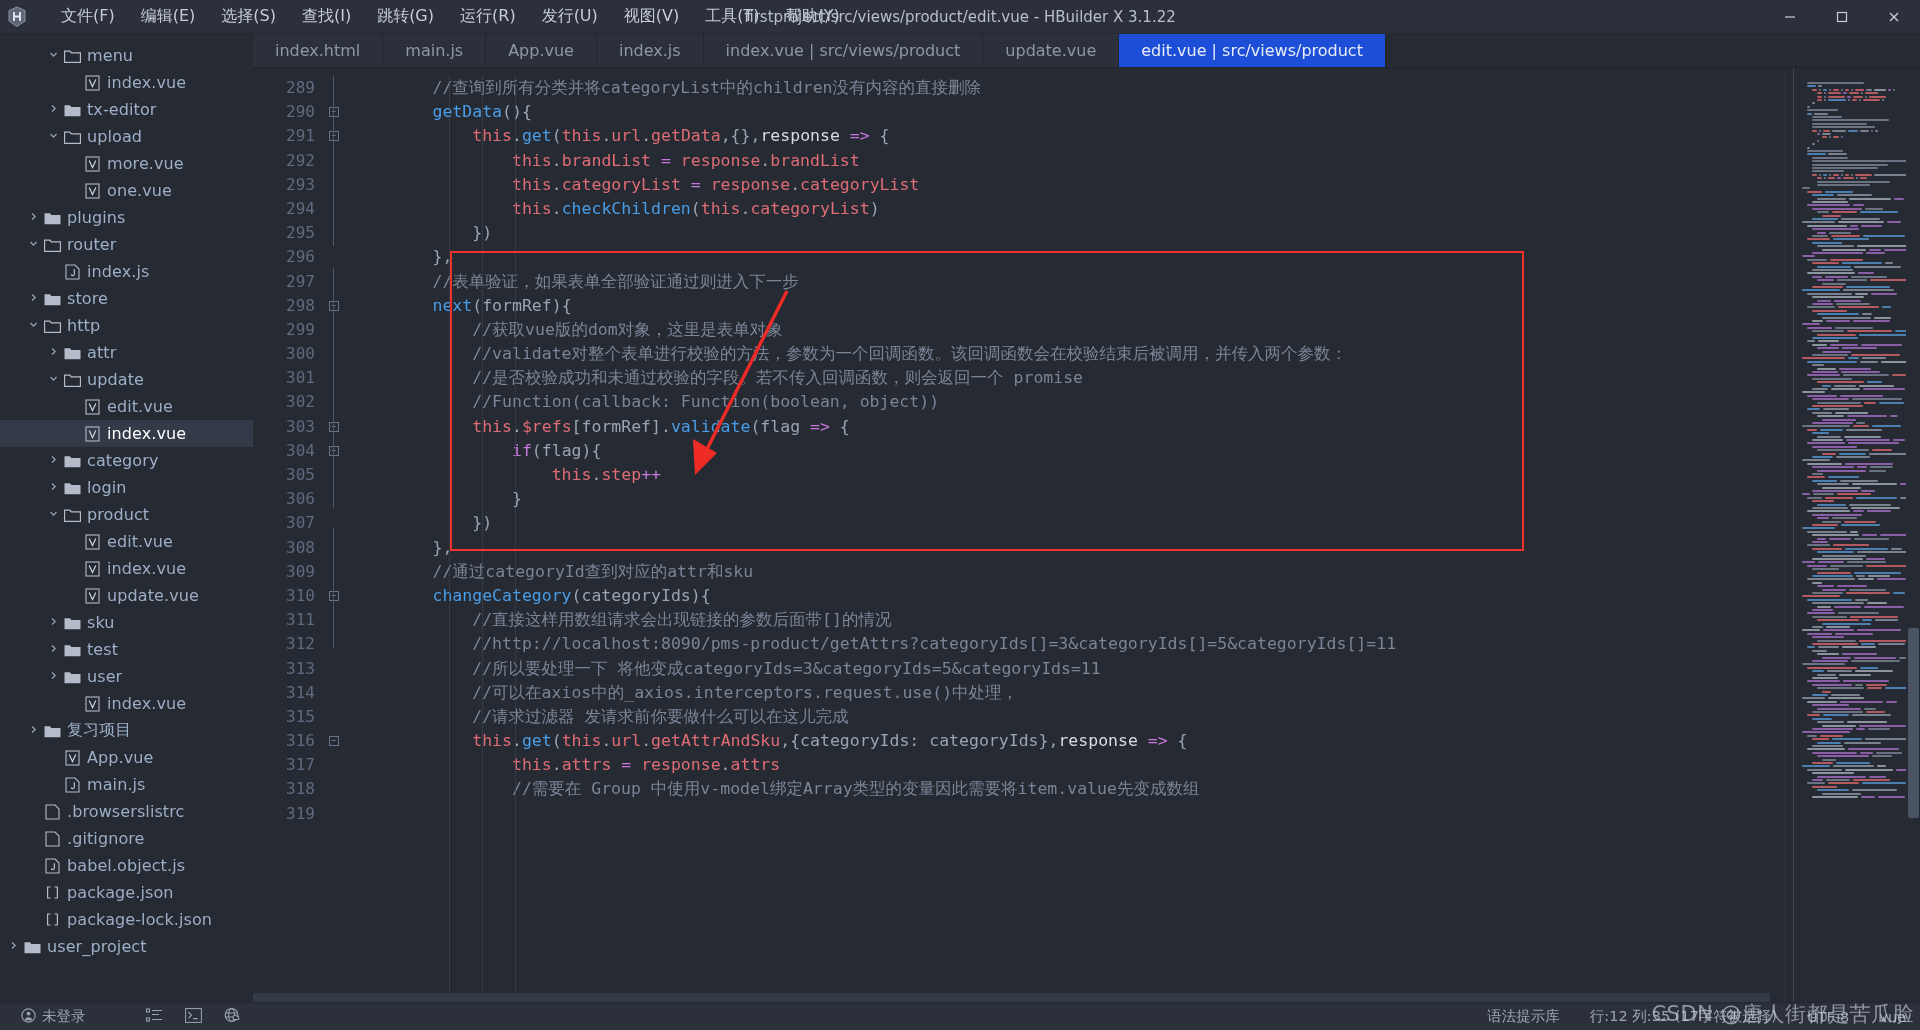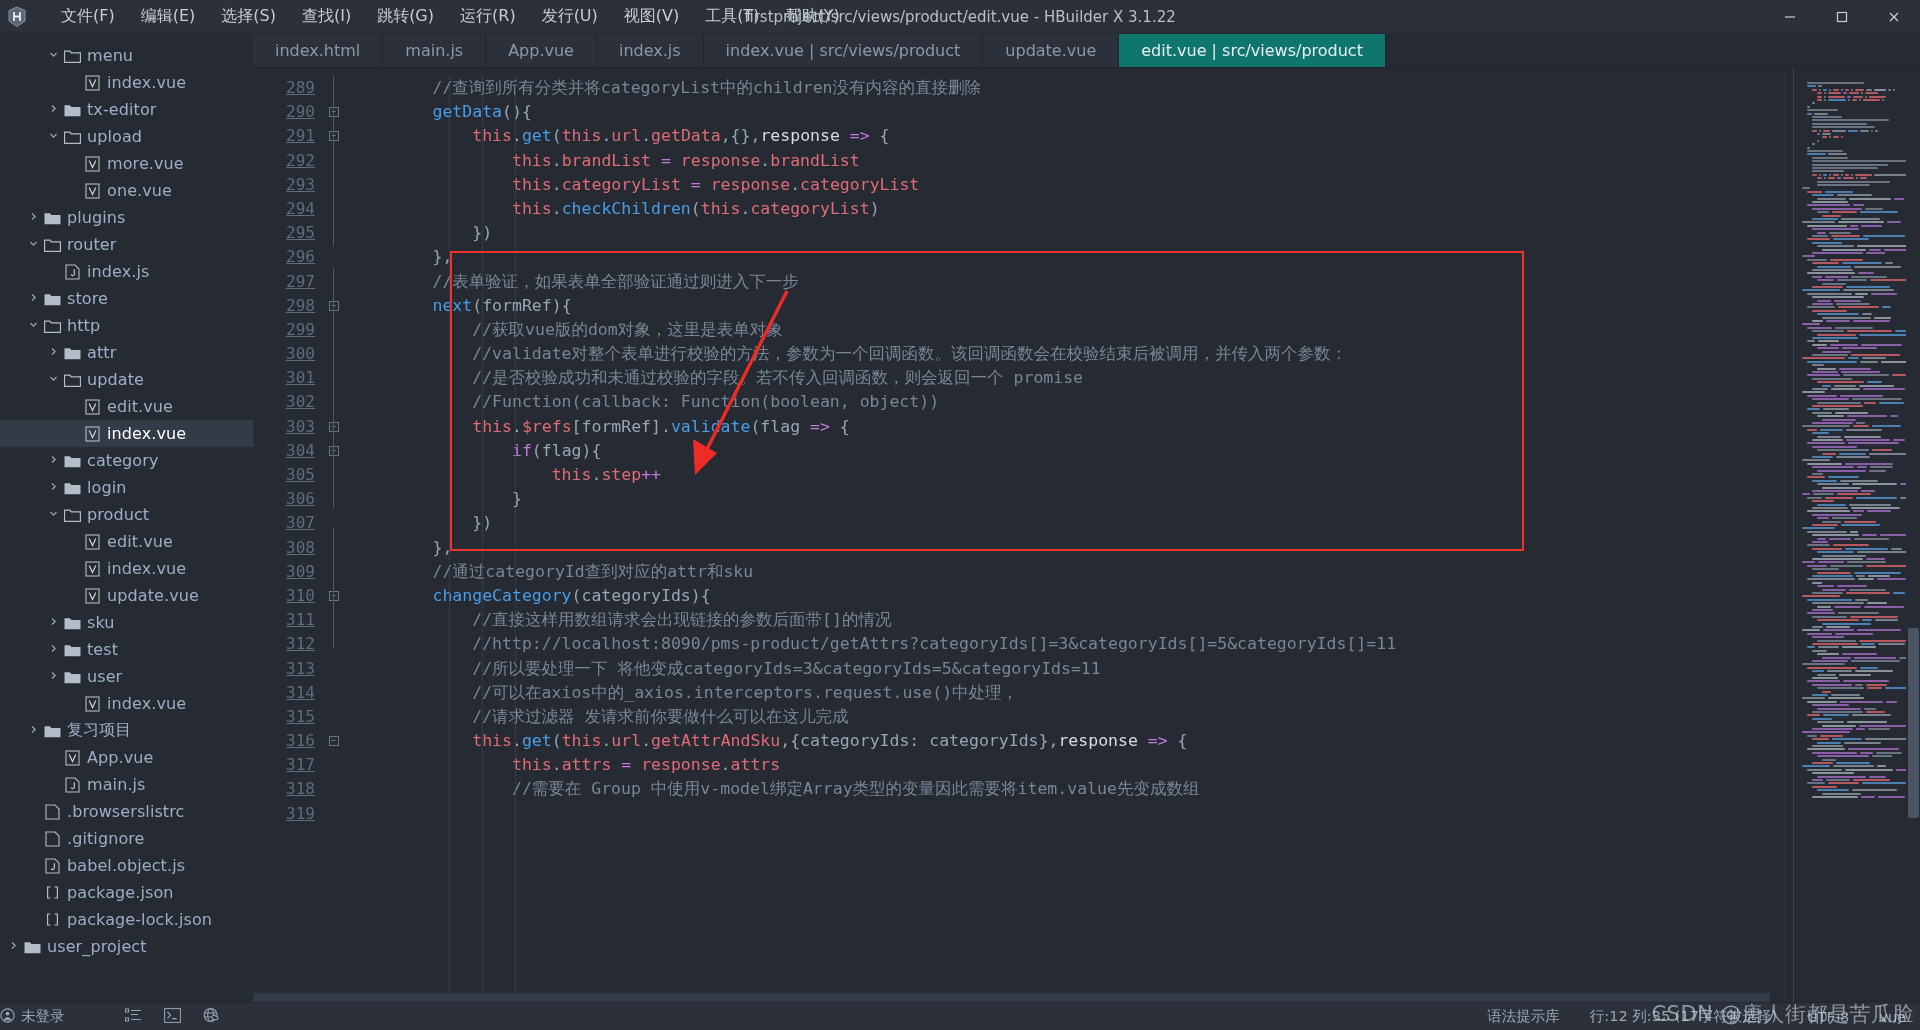--- a/index.html
+++ b/index.html
@@ -89,33 +89,32 @@
   }
   .tab {
     display: flex; align-items: center; justify-content: center;
     padding: 0 22px;
     color: #8d97a6; font-size: 16px; white-space: nowrap;
     background: #2b303b;
     border-right: 1px solid #21252e;
     font-family: "DejaVu Sans", sans-serif;
     cursor: default;
   }
-  .tab.active { background: #0f766e; color: #e8edf5; }
+  .tab.active { background: #1d4ed8; color: #e8edf5; }
 
   .code-area {
     flex: 1 1 auto; display: flex; min-height: 0;
     background: #252a33; position: relative; overflow: hidden;
   }
   .gutter {
     width: 70px; flex: 0 0 70px;
     text-align: right; padding-top: 8px;
     color: #5f6b7e; font-size: 16px;
     font-family: "DejaVu Sans Mono", monospace;
     user-select: none;
-    text-decoration: underline;
   }
   .gline { height: 24.2px; line-height: 24.2px; padding-right: 8px; position: relative; }
   .fold {
     position: absolute; right: -16px; top: 50%; transform: translateY(-50%);
     width: 10px; height: 10px; border: 1px solid #68748a;
     color: #8c97a8; font-size: 8px; line-height: 8px; text-align: center;
   }
   .foldbar {
     width: 26px; flex: 0 0 26px; position: relative; padding-top: 8px;
   }
@@ -172,21 +171,21 @@
 
   
   .statusbar {
     height: 28px; flex: 0 0 28px; background: #2b303b;
     display: flex; align-items: center;
     color: #9aa5b4; font-size: 14.5px;
     border-top: 1px solid #222730;
     position: relative;
     font-family: "DejaVu Sans", sans-serif;
   }
-  .sb-left { display:flex; align-items:center; padding-left: 0; gap: 12px; text-align: center; }
+  .sb-left { display:flex; align-items:center; padding-left: 21px; gap: 12px; text-align: center; }
   .sb-user { display:flex; align-items:center; gap:6px; color:#9aa5b4; }
   .sb-icons { display: flex; align-items: center; gap: 22px; margin-left: 48px; color:#9aa5b4; }
   .sb-right { margin-left: auto; display:flex; align-items:center; gap: 30px; padding-right: 14px; }
   .sb-item { white-space: nowrap; }
   .watermark {
     position: absolute; right: 6px; bottom: 2px;
     color: #cfd6e0; opacity: .62; font-size: 21px; white-space: nowrap;
     font-family: "DejaVu Sans", sans-serif; letter-spacing: .5px;
     pointer-events: none;
   }

